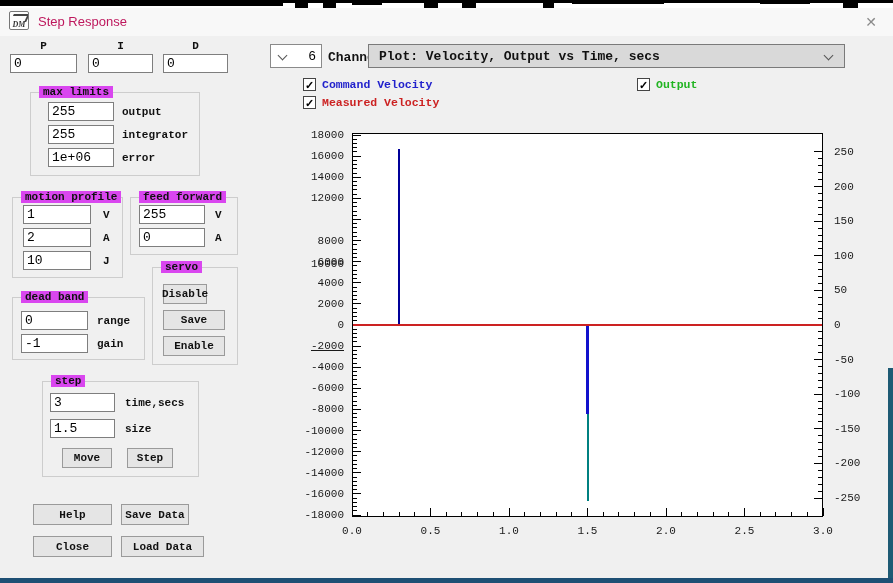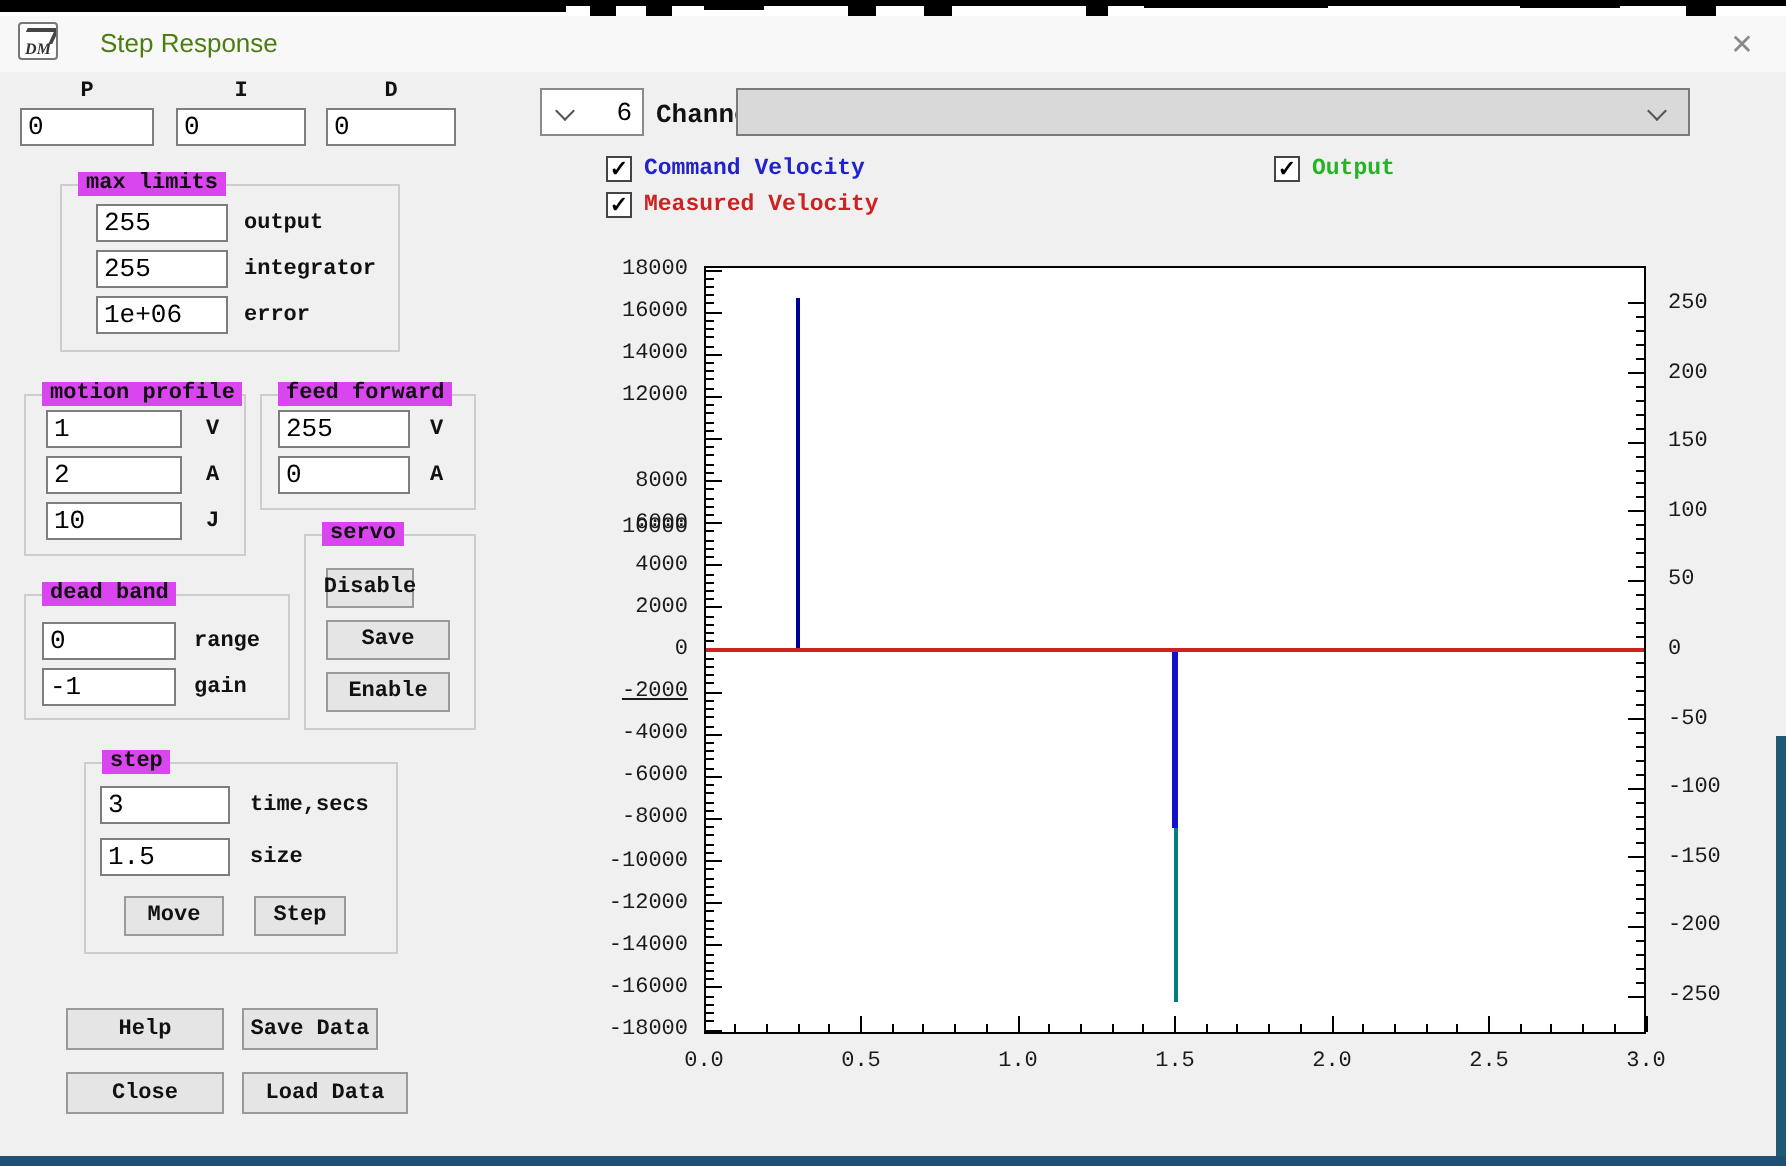--- a/index.html
+++ b/index.html
@@ -12,21 +12,21 @@
   .top-strip{position:absolute;left:0;top:0;width:893px;height:8px;background:#fff;}
   .frag{position:absolute;background:#000;}
 
   
   .titlebar{position:absolute;left:0;top:8px;width:893px;height:28px;background:#f8f8f8;}
   .app-icon{position:absolute;left:9px;top:3px;width:20px;height:19px;border:1px solid #777;border-radius:2px;
             display:flex;align-items:flex-end;justify-content:center;background:#fdfdfd;overflow:hidden;}
   .app-icon .dm{font:italic 700 8px "Liberation Serif",serif;color:#333;line-height:8px;}
   .app-icon .scribble{position:absolute;top:2px;left:2px;width:16px;height:8px;
             border-top:2px solid #444;border-right:2px solid #444;transform:skewX(-25deg);}
-  .title-text{position:absolute;left:38px;top:6px;font:13px "Liberation Sans",sans-serif;color:#4d7c0f;margin-left:12px;}
+  .title-text{position:absolute;left:38px;top:6px;font:13px "Liberation Sans",sans-serif;color:#be185d;}
   .close-x{position:absolute;right:8px;top:2px;width:28px;height:24px;display:flex;align-items:center;justify-content:center;
            color:#8a8a8a;font:14px "Liberation Sans",sans-serif;}
 
   
   .edge-right{position:absolute;right:0;top:368px;width:5px;height:215px;background:#1e5a74;}
   .edge-bottom{position:absolute;left:0;top:578px;width:893px;height:5px;background:#1e4f74;}
 
   .groupbox{position:absolute;border:1px solid #cdcdcd;}
   .gb-label{position:absolute;top:-7px;left:8px;background:#d946ef;padding:0 4px;
             font:700 11px "Liberation Mono",monospace;color:#111;white-space:nowrap;}
@@ -156,20 +156,21 @@
 <div class="btn" style="left:33px;top:536px;width:79px;height:21px">Close</div>
 <div class="btn" style="left:121px;top:536px;width:83px;height:21px">Load Data</div>
 
 <div class="channel-box">
   <span class="chev"></span>
   <span class="channel-val">6</span>
 </div>
 <span class="side-label" style="left:328px;top:50px;font-size:13px">Channel</span>
 
 <div class="combo">
+  <span class="combo-text">Plot: Velocity, Output vs Time, secs</span>
   <span class="chev"></span>
 </div>
 
 <div class="checkbox" style="left:303px;top:78px">✓</div>
 <span class="cb-label" style="left: 322px; top: 78px; color: rgb(34, 34, 204);">Command Velocity</span>
 <div class="checkbox" style="left:303px;top:96px">✓</div>
 <span class="cb-label" style="left: 322px; top: 96px; color: rgb(204, 34, 34);">Measured Velocity</span>
 <div class="checkbox" style="left:637px;top:78px">✓</div>
 <span class="cb-label" style="left: 656px; top: 78px; color: rgb(34, 180, 34);">Output</span>
 

